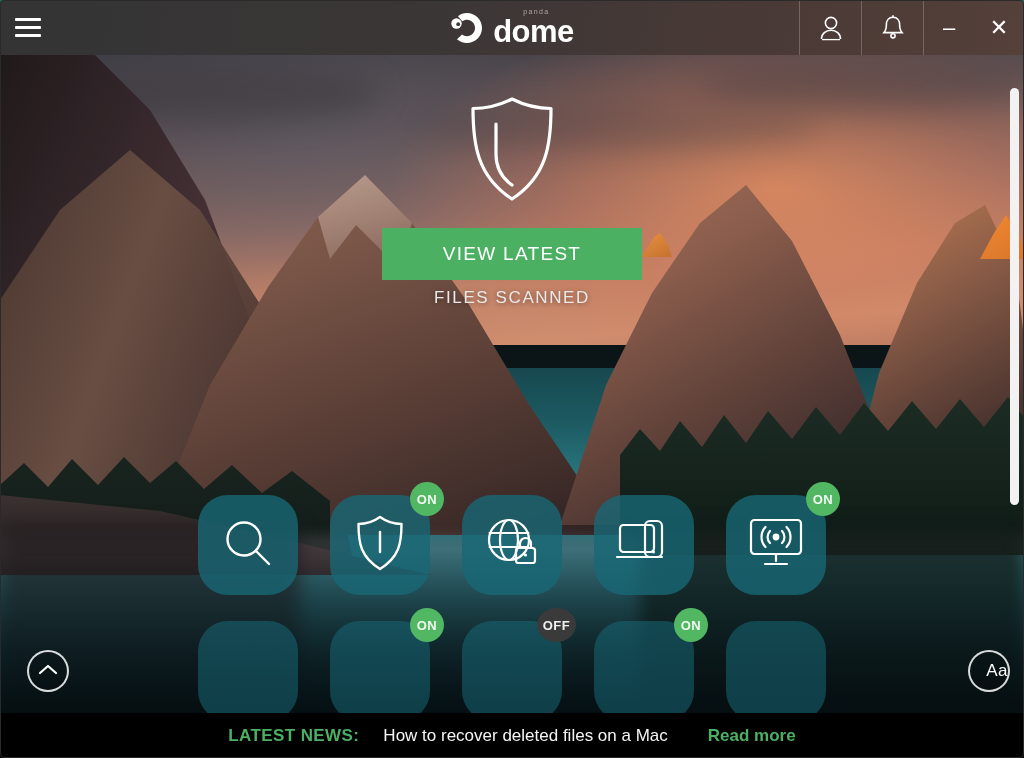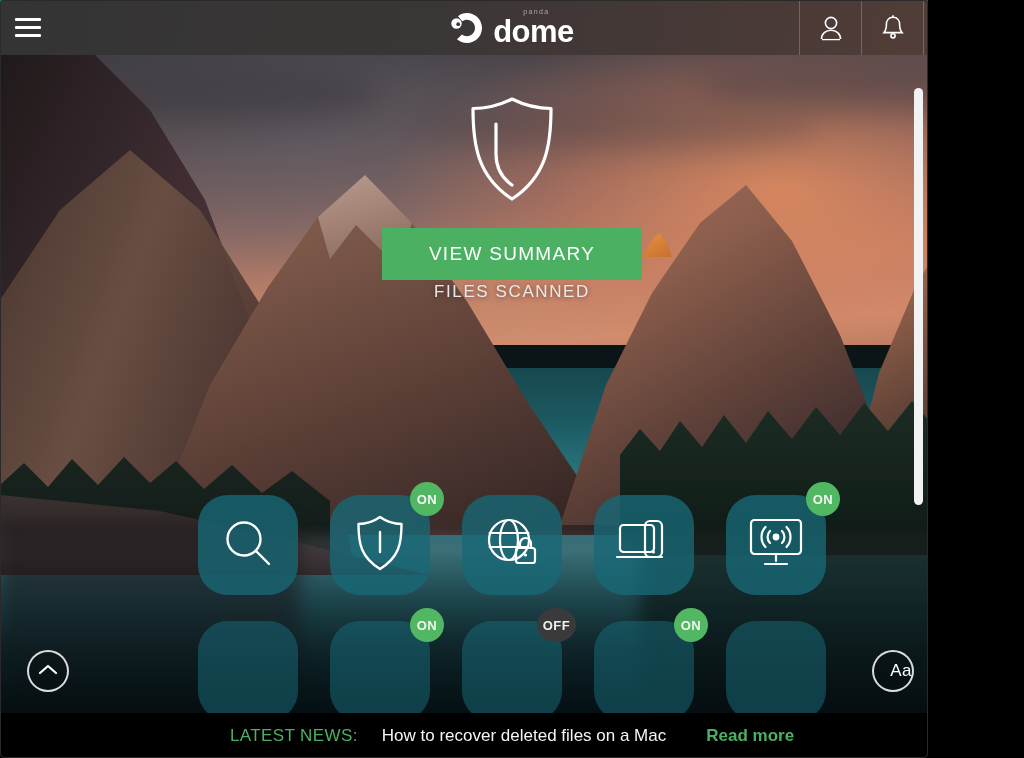--- a/index.html
+++ b/index.html
@@ -5,21 +5,21 @@
   * { box-sizing: border-box; margin: 0; padding: 0; }
   html, body {
     width: 1024px; height: 758px;
     overflow: hidden;
     background: #000;
     font-family: "Liberation Sans", sans-serif;
   }
 
   .app-window {
     position: relative;
-    width: 928px; height: 758px;
+    width: 1024px; height: 758px;
     overflow: hidden;
     background: #0f766e;
   }
 
   
   .titlebar {
     position: absolute; top: 0; left: 0;
     width: 1024px; height: 55px;
     background: linear-gradient(100deg, #343434 0%, #3a3636 40%, #4b3a36 78%, #55403a 100%);
     display: flex; align-items: center;
@@ -224,21 +224,21 @@
     font-family: "Liberation Sans", sans-serif;
   }
   .scan-count {
     margin-top: 12px;
     font-size: 72px; font-weight: 300;
     color: #ffffff; letter-spacing: 2px;
     line-height: 1.05;
     text-shadow: 0 2px 8px rgba(0,0,0,0.35);
   }
   .scan-label {
-    margin-top: 2px;
+    margin-top: 8px;
     font-size: 17px; color: #e9e9e9;
     letter-spacing: 1.6px;
     text-shadow: 0 1px 5px rgba(0,0,0,0.45);
   }
 
   
   .tiles {
     position: absolute; top: 495px; left: 0; width: 1024px;
     display: flex; flex-direction: column; align-items: center;
     gap: 26px;
@@ -282,21 +282,21 @@
 
   
   .newsbar {
     position: absolute; left: 0; bottom: 0;
     width: 1024px; height: 45px;
     background: #000000;
     display: flex; align-items: center; justify-content: center;
     gap: 24px; z-index: 35;
   }
   .news-label {
-    color: #4cb063; font-size: 17px; font-weight: normal;
+    color: #4cb063; font-size: 17px; font-weight: bold;
     letter-spacing: .4px;
   }
   .news-head { color: #f5f5f5; font-size: 17px; }
   .news-more {
     color: #4cb063; font-size: 17px; font-weight: bold;
     cursor: pointer;
     padding-left: 16px;
   }
 
   
@@ -398,21 +398,21 @@
   <div class="content">
 
     <div class="shield-big">
       <svg width="90" height="106" viewBox="0 0 90 106" fill="none" stroke="#ffffff" stroke-width="3.2" stroke-linecap="round" stroke-linejoin="round">
         <path d="M45 3 C31 10 18 12.5 6 12.5 C6 48 10 80 45 103 C80 80 84 48 84 12.5 C72 12.5 59 10 45 3 Z"></path>
         <path d="M29 28 L29 58 C29 72 35 82 45 89"></path>
       </svg>
     </div>
 
 
-    <button class="summary-btn">VIEW SUMMARY</button>
+    <button class="summary-btn">VIEW LATEST</button>
 
     <div class="scan-label">FILES SCANNED</div>
   </div>
 
   <div class="tiles">
 
     <div class="tile-row">
 
       <div class="tile">
         <span>

